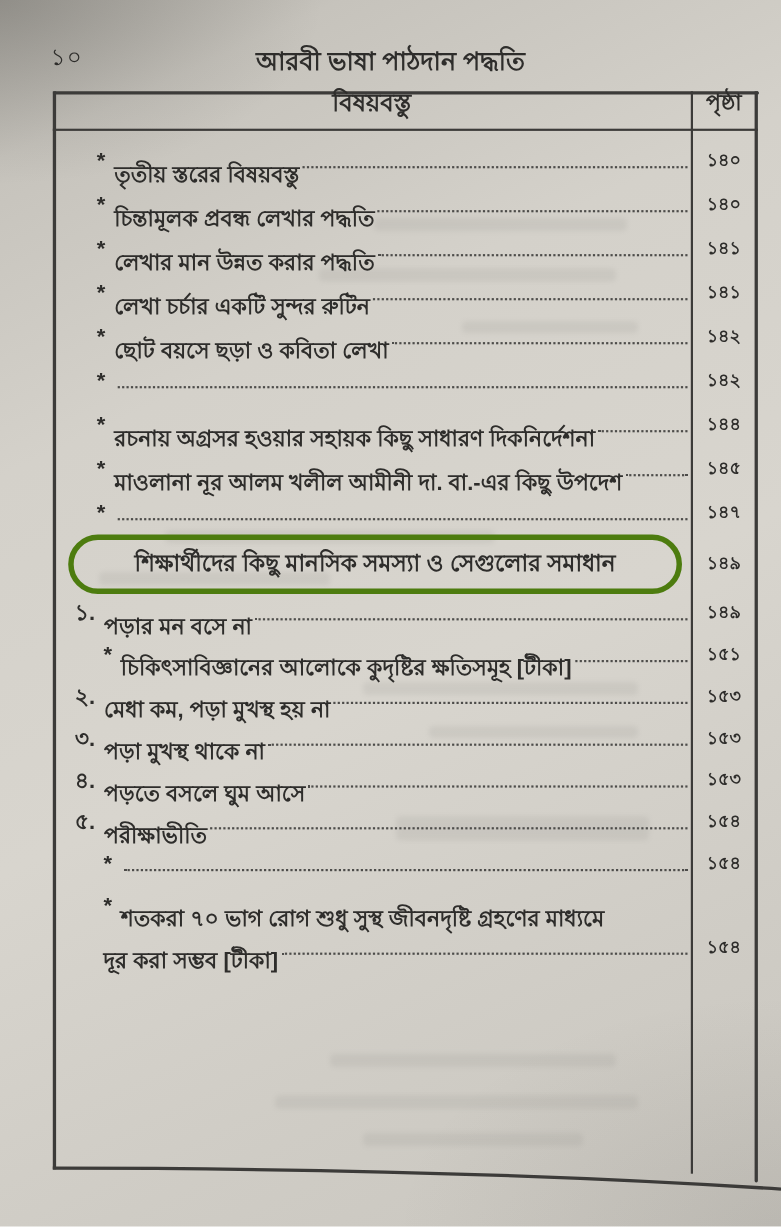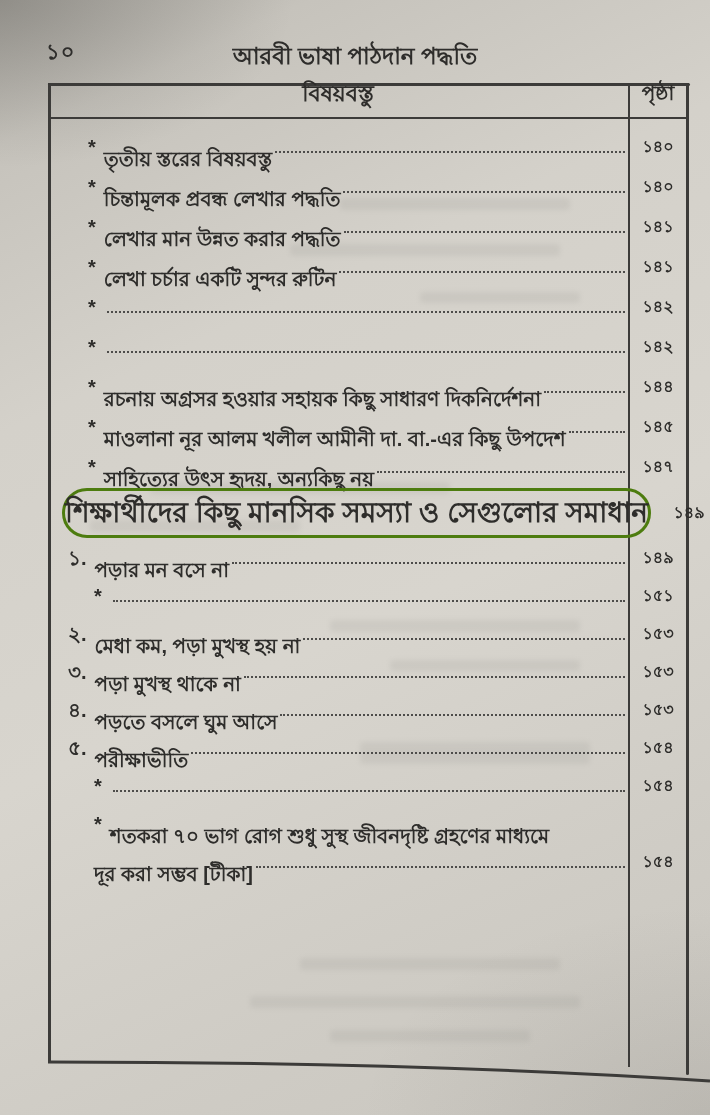--- a/index.html
+++ b/index.html
@@ -5,21 +5,21 @@
   html,body{margin:0;padding:0;}
   body{
     width:710px;height:1115px;position:relative;overflow:hidden;
     font-family:"Liberation Sans","DejaVu Sans",sans-serif;
     background:linear-gradient(155deg,#aeaba4 0%,#c6c3bc 10%,#d4d1ca 30%,#d8d5ce 55%,#cfccc5 80%,#c9c6bf 100%);
     color:#2e2d2b;
   }
   .vignette{position:absolute;inset:0;pointer-events:none;
     background:radial-gradient(ellipse 420px 240px at 0% 0%,rgba(40,40,38,.22),transparent 70%),
                radial-gradient(ellipse 500px 300px at 100% 100%,rgba(60,58,54,.10),transparent 70%);}
-  .pageno{position:absolute;left:46px;top:36px;font-size:21px;font-weight:bold;letter-spacing:1px;}
+  .pageno{position:absolute;left:46px;top:36px;font-size:21px;font-weight:normal;letter-spacing:1px;}
   .booktitle{position:absolute;left:0;top:38px;width:710px;text-align:center;font-size:23px;font-weight:bold;}
   
   .bl{position:absolute;background:#3c3b39;}
   .frame-top{left:48px;top:83px;width:642px;height:3px;border-radius:2px;}
   .frame-left{left:48px;top:83px;width:3px;height:980px;}
   .frame-right{left:686px;top:83px;width:3px;height:992px;border-radius:0 0 2px 2px;}
   .frame-headsep{left:48px;top:117px;width:641px;height:2px;}
   .frame-divider{left:628px;top:83px;width:2px;height:984px;}
   .frame-bottom{position:absolute;left:0;top:0;pointer-events:none;}
   
@@ -34,22 +34,22 @@
   .row .leader{flex:1;height:0;border-bottom:2px dotted #4d4c4a;margin:0 3px;transform:translateY(5px);min-width:8px;}
   .row .pagecell{flex:none;width:60px;text-align:center;font-size:16px;}
   .star{height:40px;padding-left:38px;}
   .numbered{height:38px;padding-left:18px;}
   .substar{height:38px;padding-left:44px;}
   .nolead{height:38px;padding-left:44px;}
   .cont{height:38px;padding-left:44px;}
   .section{height:48px;margin-top:4px;}
   .section .center-label{flex:1;text-align:center;font-size:23px;}
   .boxed{height:52px;}
-  .boxed .stadium{flex:1;margin:0 8px 0 12px;border:3px solid #4d7c0f;border-radius:28px;
-    height:44px;display:flex;align-items:center;justify-content:center;font-size:28px;white-space:nowrap;}
+  .boxed .stadium{flex:1;margin:0 8px 0 12px;border:5px solid #4d7c0f;border-radius:28px;
+    height:44px;display:flex;align-items:center;justify-content:center;font-size:21px;white-space:nowrap;}
   
   .ghost{position:absolute;background:#85847f;opacity:.13;filter:blur(2.5px);border-radius:4px;pointer-events:none;}
 </style>
 </head>
 <body>
 
 <div class="vignette"></div>
 
 <div class="ghost" style="left:340px;top:198px;width:230px;height:12px;"></div>
 <div class="ghost" style="left:290px;top:244px;width:270px;height:12px;"></div>
@@ -100,20 +100,21 @@
       <span class="pagecell">১৪১</span>
     </div>
     <div class="row star">
       <span class="marker">*</span>
       <span class="label">লেখা চর্চার একটি সুন্দর রুটিন</span>
       <span class="leader"></span>
       <span class="pagecell">১৪১</span>
     </div>
     <div class="row star">
       <span class="marker">*</span>
+      <span class="label">ছোট বয়সে ছড়া ও কবিতা লেখা</span>
       <span class="leader"></span>
       <span class="pagecell">১৪২</span>
     </div>
     <div class="row star">
       <span class="marker">*</span>
       <span class="leader"></span>
       <span class="pagecell">১৪২</span>
     </div>
     <div class="row star">
       <span class="marker">*</span>
@@ -122,36 +123,36 @@
       <span class="pagecell">১৪৪</span>
     </div>
     <div class="row star">
       <span class="marker">*</span>
       <span class="label">মাওলানা নূর আলম খলীল আমীনী দা. বা.-এর কিছু উপদেশ</span>
       <span class="leader"></span>
       <span class="pagecell">১৪৫</span>
     </div>
     <div class="row star">
       <span class="marker">*</span>
-      <span class="label">সাহিত্যের উৎস হৃদয়, অন্যকিছু নয়</span>
       <span class="leader"></span>
       <span class="pagecell">১৪৭</span>
     </div>
     <div class="row boxed">
       <div class="stadium">শিক্ষার্থীদের কিছু মানসিক সমস্যা ও সেগুলোর সমাধান</div>
       <span class="pagecell">১৪৯</span>
     </div>
     <div class="row numbered">
       <span class="marker">১.</span>
       <span class="label">পড়ার মন বসে না</span>
       <span class="leader"></span>
       <span class="pagecell">১৪৯</span>
     </div>
     <div class="row substar">
       <span class="marker">*</span>
+      <span class="label">চিকিৎসাবিজ্ঞানের আলোকে কুদৃষ্টির ক্ষতিসমূহ [টীকা]</span>
       <span class="leader"></span>
       <span class="pagecell">১৫১</span>
     </div>
     <div class="row numbered">
       <span class="marker">২.</span>
       <span class="label">মেধা কম, পড়া মুখস্থ হয় না</span>
       <span class="leader"></span>
       <span class="pagecell">১৫৩</span>
     </div>
     <div class="row numbered">

